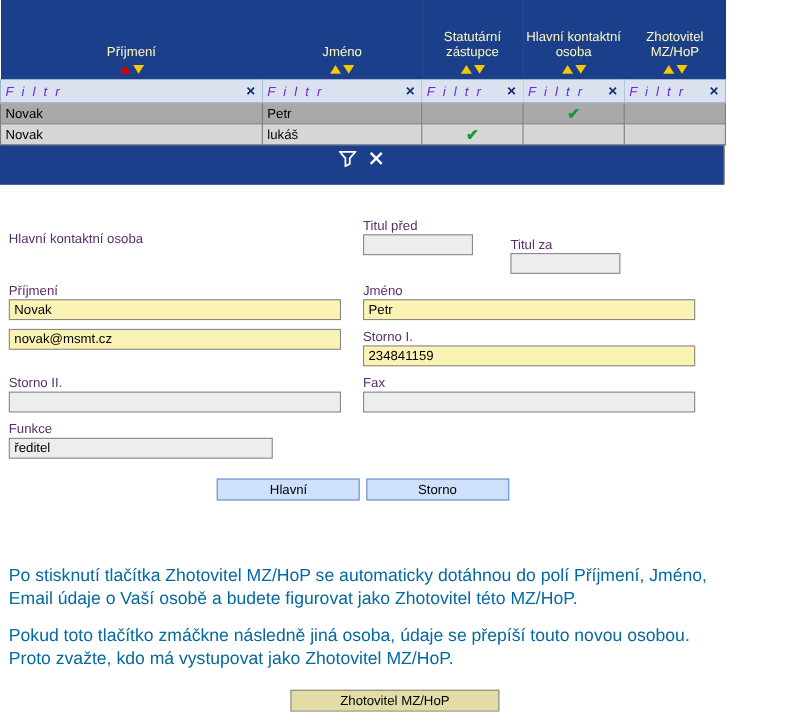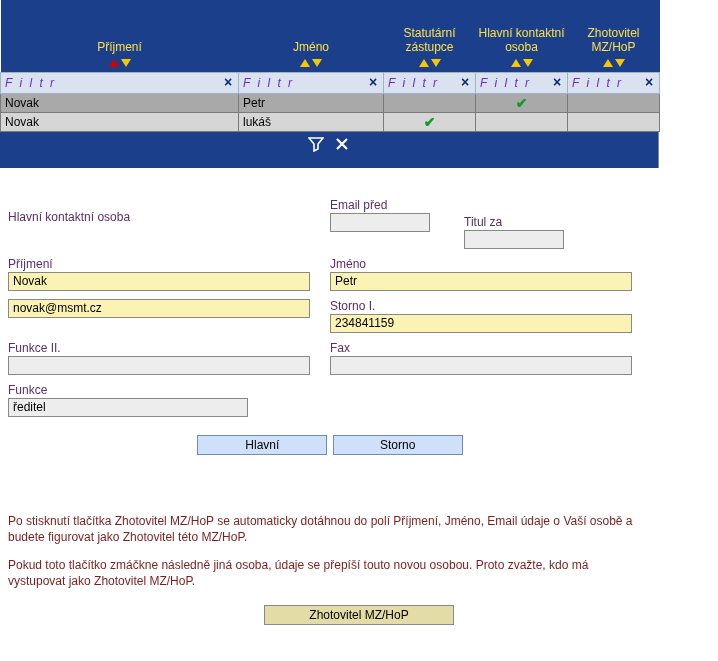--- a/index.html
+++ b/index.html
@@ -18,21 +18,21 @@
     color: #fff;
   }
   table.grid { border-collapse: collapse; width: 100%; table-layout: fixed; }
   .grid-header th {
     font-weight: normal;
     font-size: 12px;
     padding: 4px 2px 2px 2px;
     text-align: center;
     vertical-align: bottom;
     height: 72px;
-    color: #fde047;
+    color: #fef9c3;
     background: #1b3f8a;
   }
   .sort-icons { margin-top: 2px; }
   .tri-up-red { display:inline-block; width:0;height:0;border-left:5px solid transparent;border-right:5px solid transparent;border-bottom:8px solid #d40000; margin-right:2px;}
   .tri-up-yel { display:inline-block; width:0;height:0;border-left:5px solid transparent;border-right:5px solid transparent;border-bottom:8px solid #f7c800; margin-right:2px;}
   .tri-dn-yel { display:inline-block; width:0;height:0;border-left:5px solid transparent;border-right:5px solid transparent;border-top:8px solid #f7c800;}
   .filter-row td {
     background: #d9e2ee;
     border: 1px solid #9fb3d0;
     padding: 0;
@@ -112,22 +112,22 @@
     border: 1px solid #6a8cc6;
     padding: 2px 0;
     width: 130px;
     text-align: center;
     font-size: 12px;
     color: #000;
     margin: 0 1px;
     cursor: pointer;
   }
   .info-text {
-    color: #7f1d1d;
-    font-size: 12px;
+    color: #0369a1;
+    font-size: 16px;
     margin: 58px 8px 0 8px;
     width: 635px;
     line-height: 1.35;
   }
   .info-text p { margin: 0 0 12px 0; }
   .btn-gold {
     display: block;
     margin: 16px auto 0 auto;
     background: #e3dca7;
     border: 1px solid #888;
@@ -258,21 +258,21 @@
     </div>
   </div>
 
   <div class="form-area">
     <div class="form-row">
       <div class="form-col">
         <div class="section-label">Hlavní kontaktní osoba</div>
       </div>
       <div class="form-col" style="display:flex; gap:14px;">
         <div class="form-col narrow" style="padding:0;">
-          <div class="flabel">Email před</div>
+          <div class="flabel">Titul před</div>
           <input class="field short" value="" style="">
         </div>
         <div class="form-col narrow" style="padding:0;margin-top:17px;">
           <div class="flabel">Titul za</div>
           <input class="field short" value="" style="">
         </div>
       </div>
     </div>
 
     <div class="form-row">
@@ -291,21 +291,21 @@
         <input class="field req" value="novak@msmt.cz" style="">
       </div>
       <div class="form-col">
         <div class="flabel">Storno I.</div>
         <input class="field req" value="234841159" style="">
       </div>
     </div>
 
     <div class="form-row">
       <div class="form-col">
-        <div class="flabel">Funkce II.</div>
+        <div class="flabel">Storno II.</div>
         <input class="field" value="" style="">
       </div>
       <div class="form-col">
         <div class="flabel">Fax</div>
         <input class="field" value="" style="">
       </div>
     </div>
 
     <div class="form-row">
       <div class="form-col" style="width:240px;">

